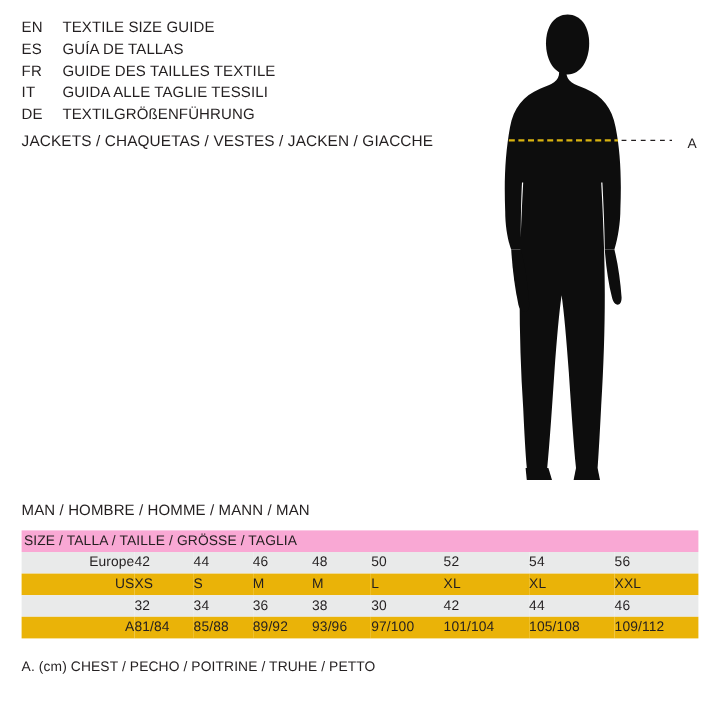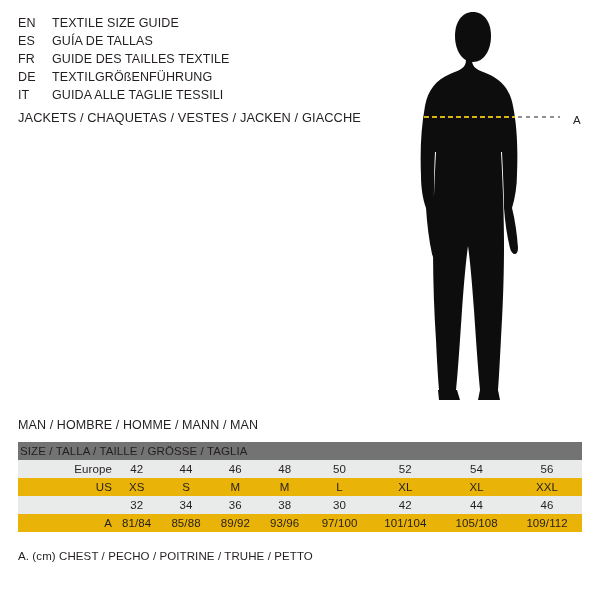--- a/index.html
+++ b/index.html
@@ -90,32 +90,31 @@
     top: 442px;
     width: 564px;
     border-collapse: collapse;
     font-size: 11.5px;
   }
   table.size-table th,
   table.size-table td {
     padding: 0;
     height: 18px;
     font-weight: normal;
-    text-align: center;
     vertical-align: middle;
     letter-spacing: 0.1px;
   }
   table.size-table th.lead,
   table.size-table td.lead {
     text-align: right;
     padding-left: 2px;
     width: 92px;
   }
   tr.head-row {
-    background: #737373;
+    background: #f9a8d4;
   }
   tr.shade {
     background: #e9eaea;
   }
   tr.plain {
     background: #eab308;
   }
 
   .footnote {
     position: absolute;
@@ -137,26 +136,26 @@
     </div>
     <div class="lang-row">
       <span class="lang-code">ES</span>
       <span class="lang-text">GUÍA DE TALLAS</span>
     </div>
     <div class="lang-row">
       <span class="lang-code">FR</span>
       <span class="lang-text">GUIDE DES TAILLES TEXTILE</span>
     </div>
     <div class="lang-row">
+      <span class="lang-code">IT</span>
+      <span class="lang-text">GUIDA ALLE TAGLIE TESSILI</span>
+    </div>
+    <div class="lang-row">
       <span class="lang-code">DE</span>
       <span class="lang-text">TEXTILGRÖßENFÜHRUNG</span>
-    </div>
-    <div class="lang-row">
-      <span class="lang-code">IT</span>
-      <span class="lang-text">GUIDA ALLE TAGLIE TESSILI</span>
     </div>
   </div>
 
   <div class="category-block">
     <div class="category-line">JACKETS / CHAQUETAS / VESTES / JACKEN / GIACCHE</div>
   </div>
 
   <div class="figure-wrap">
     <svg class="figure-svg" width="180" height="390" viewBox="0 0 180 390">
 

